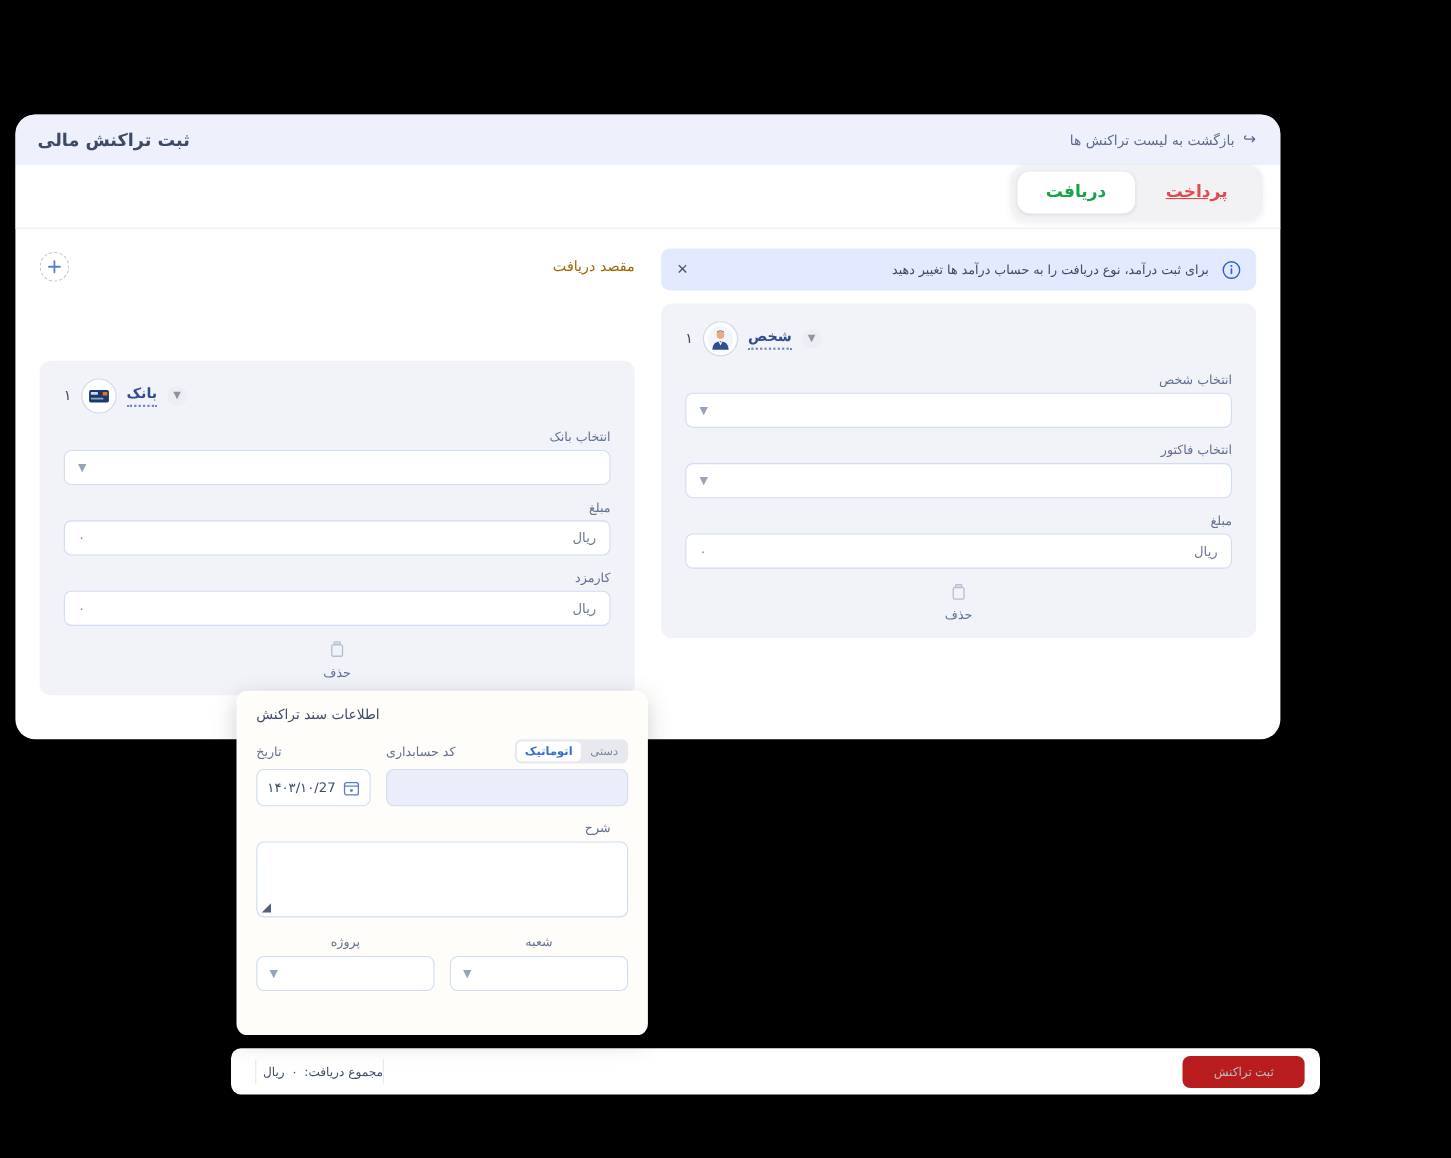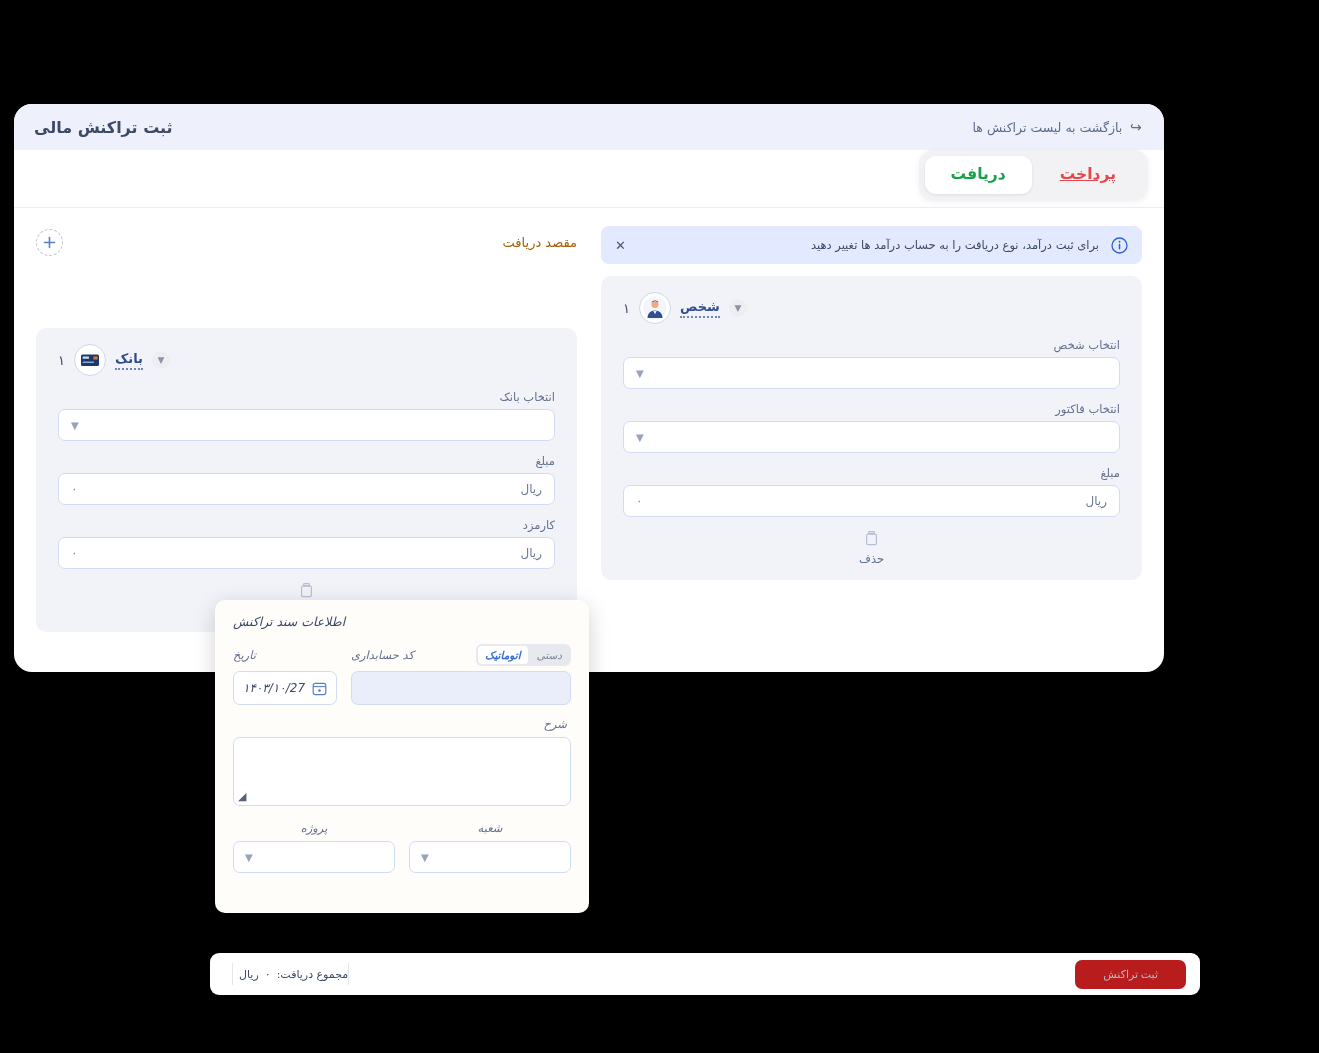--- a/index.html
+++ b/index.html
@@ -233,29 +233,28 @@
     margin-top: 12px;
     cursor: pointer;
     flex-direction: column;
   }
   .delete-text { font-size: 11.5px; color: #5f7096; }
 
   
   .doc-panel {
     position: absolute;
     left: 215px;
-    top: 600px;
+    top: 628px;
     width: 374px;
     height: 313px;
     background: #fffdf9;
     border-radius: 10px;
     box-shadow: 0 6px 22px rgba(0,0,0,0.18);
     padding: 14px 18px;
     z-index: 20;
-    font-style: italic;
   }
   .doc-title {
     font-size: 12.5px;
     color: #3c4a66;
     text-align: left;
     margin-bottom: 16px;
   }
   .doc-row { display: flex; gap: 14px; margin-bottom: 4px; }
   .doc-col { flex: 1; }
   .doc-col.narrow { flex: 0 0 104px; }
@@ -301,21 +300,21 @@
 
   .acc-input {
     height: 34px;
     background: #eaeefb;
     border: 1px solid #cfdcf2;
     border-radius: 7px;
     width: 100%;
     cursor: text;
   }
 
-  .desc-label { font-size: 11.5px; color: #62718f; margin: 12px 4px 6px 0; text-align: right; }
+  .desc-label { font-size: 11.5px; color: #62718f; margin: 12px 16px 6px 0; text-align: right; }
   .desc-area {
     width: 100%;
     height: 69px;
     background: #ffffff;
     border: 1px solid #cfdcf2;
     border-radius: 7px;
     position: relative;
     cursor: text;
   }
   .resize-handle {

